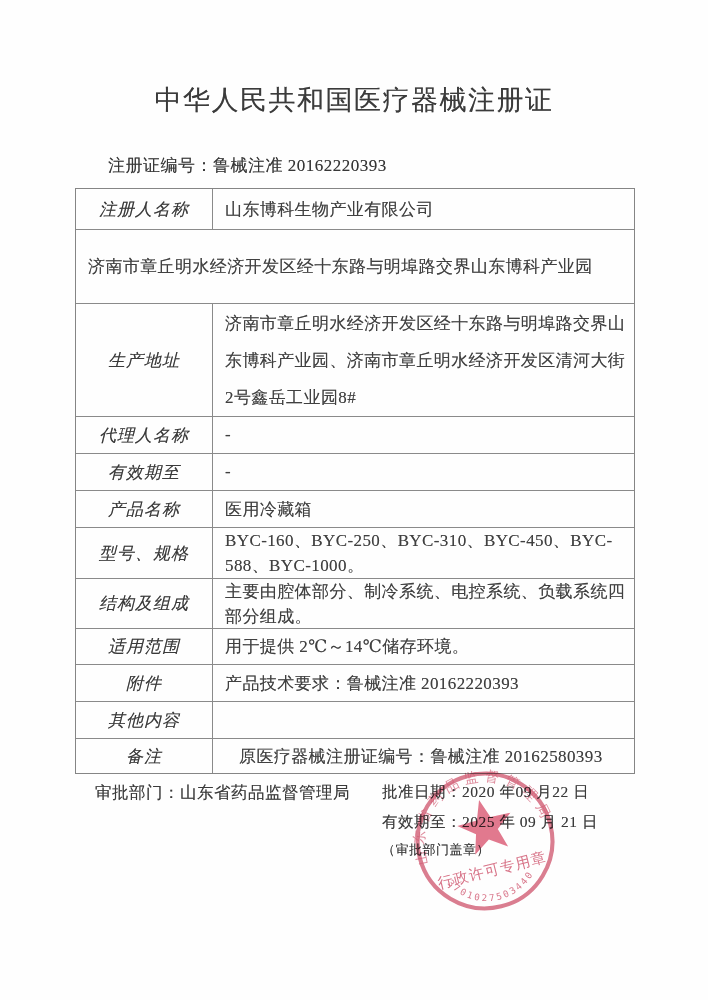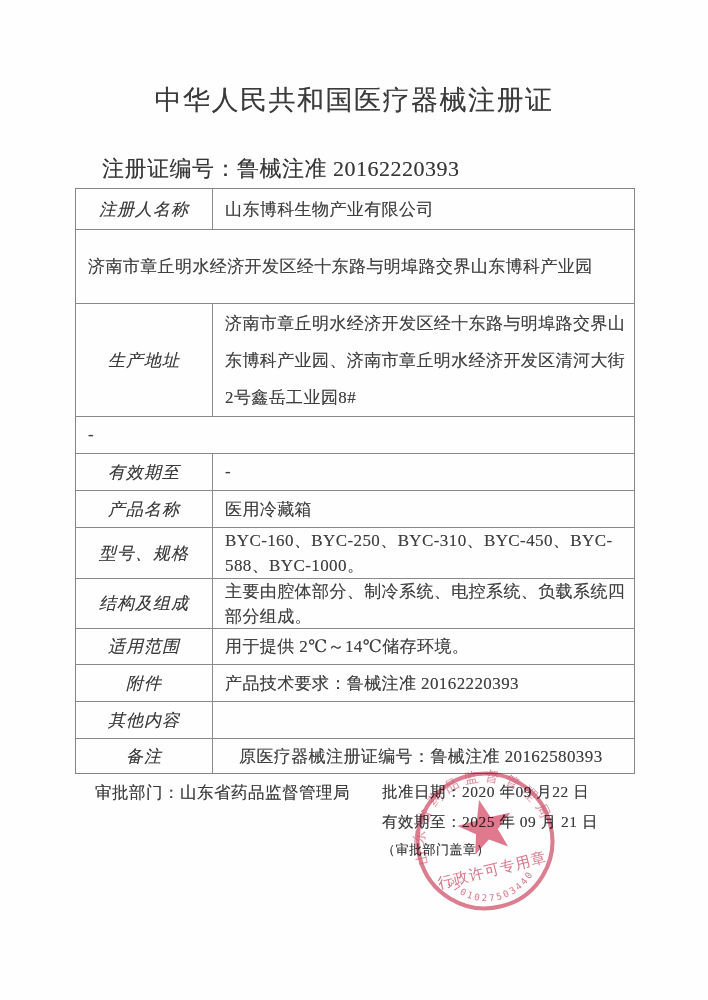--- a/index.html
+++ b/index.html
@@ -7,21 +7,21 @@
     width:708px;height:1000px;position:relative;background:#fefefe;
     font-family:"Liberation Serif","DejaVu Serif",serif;
     color:#383838;overflow:hidden;
   }
   .doc-title{
     position:absolute;top:82px;left:0;width:708px;text-align:center;
     font-size:27px;letter-spacing:1.5px;color:#3b3b3b;
     text-shadow:0 0 0.5px rgba(60,60,60,.55);
   }
   .regno-line{
-    position:absolute;left:102px;top:154px;font-size:22px;color:#373737;
+    position:absolute;left:108px;top:154px;font-size:17px;color:#373737;
     letter-spacing:0.5px;text-shadow:0 0 0.4px rgba(60,60,60,.5);text-align:center;
   }
   
   .tbl{
     position:absolute;left:75px;top:188px;width:560px;
     border:1px solid #858585;box-sizing:border-box;background:transparent;
   }
   .trow{display:flex;box-sizing:border-box;}
   .trow + .trow{border-top:1px solid #8a8a8a;}
   .tlabel{
@@ -90,20 +90,21 @@
         <span>济南市章丘明水经济开发区经十东路与明埠路交界山东博科产业园</span>
       </div>
   </div>
   <div class="trow lh-loose">
     <div class="tlabel">生产地址</div>
     <div class="tvalue">
         <span>济南市章丘明水经济开发区经十东路与明埠路交界山东博科产业园、济南市章丘明水经济开发区清河大街2号鑫岳工业园8#</span>
       </div>
   </div>
   <div class="trow">
+    <div class="tlabel">代理人名称</div>
     <div class="tvalue">
         <span>-</span>
       </div>
   </div>
   <div class="trow">
     <div class="tlabel">有效期至</div>
     <div class="tvalue">
         <span>-</span>
       </div>
   </div>

